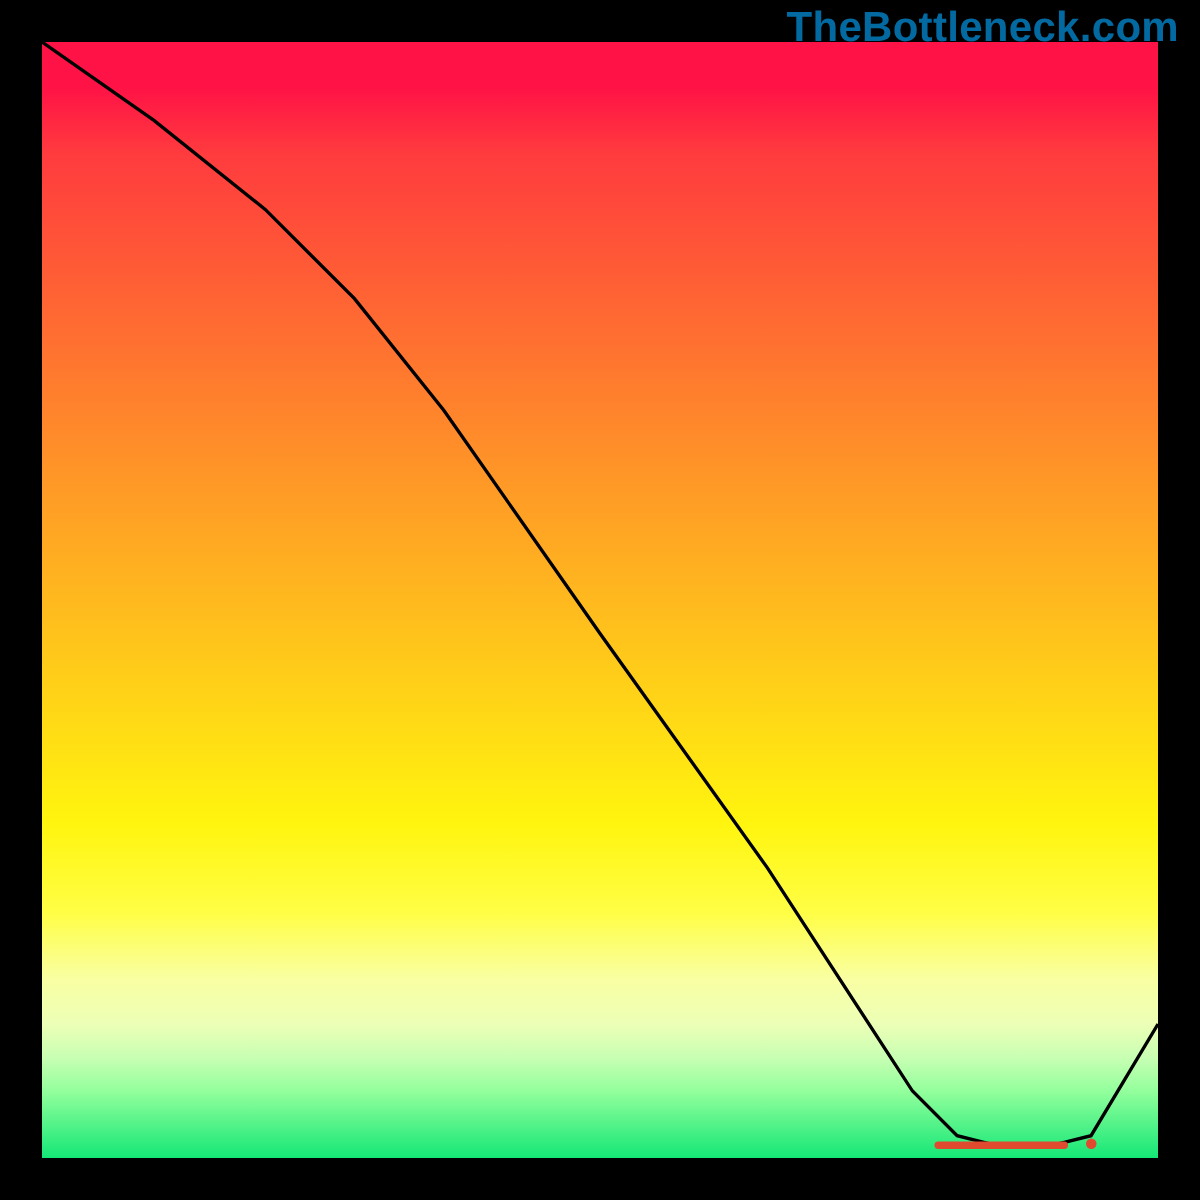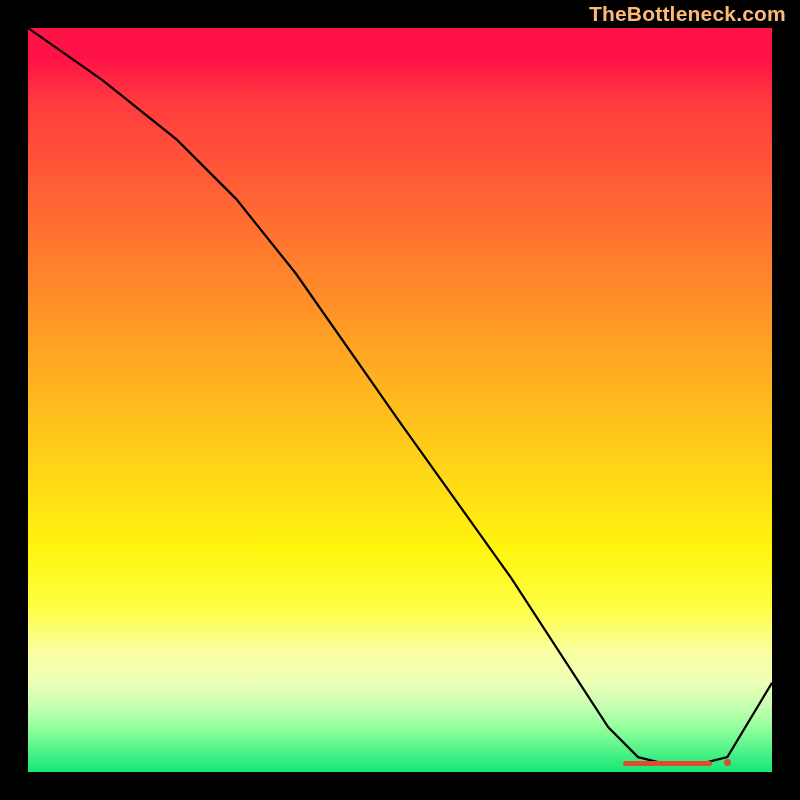--- a/index.html
+++ b/index.html
@@ -14,22 +14,22 @@
   .frame {
     position: relative;
     width: 800px;
     height: 800px;
     background: #000;
   }
   .watermark {
     position: absolute;
     top: 2px;
     right: 14px;
-    color: #fdba74;
-    font-size: 21px;
+    color: #0369a1;
+    font-size: 28px;
     font-weight: 600;
     letter-spacing: 0.2px;
   }
   .plot {
     position: absolute;
     left: 28px;
     right: 28px;
     top: 28px;
     bottom: 28px;
     

